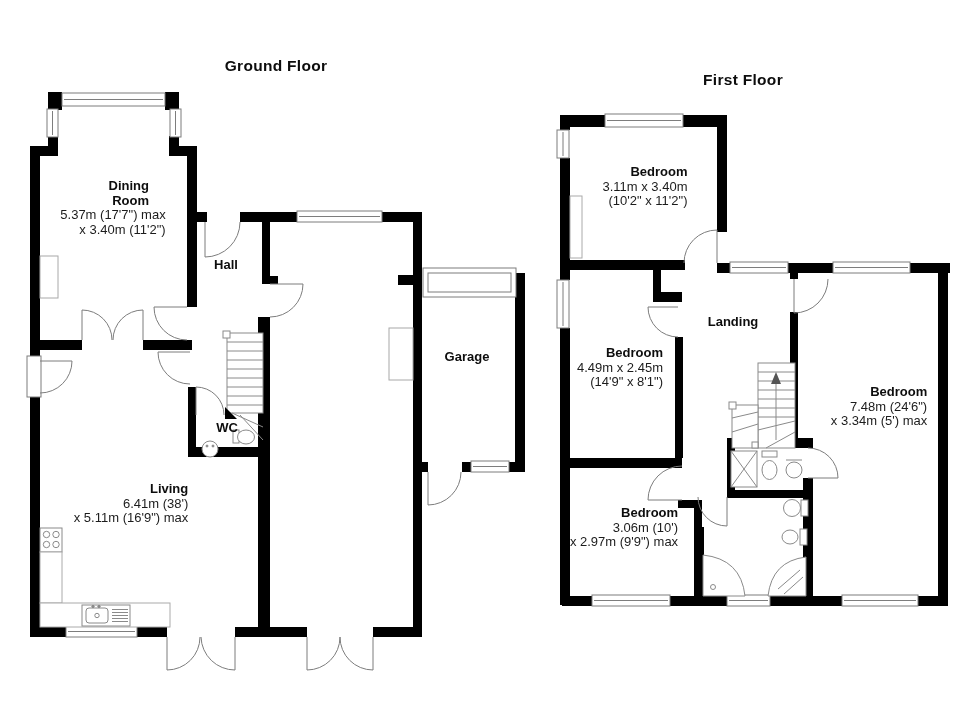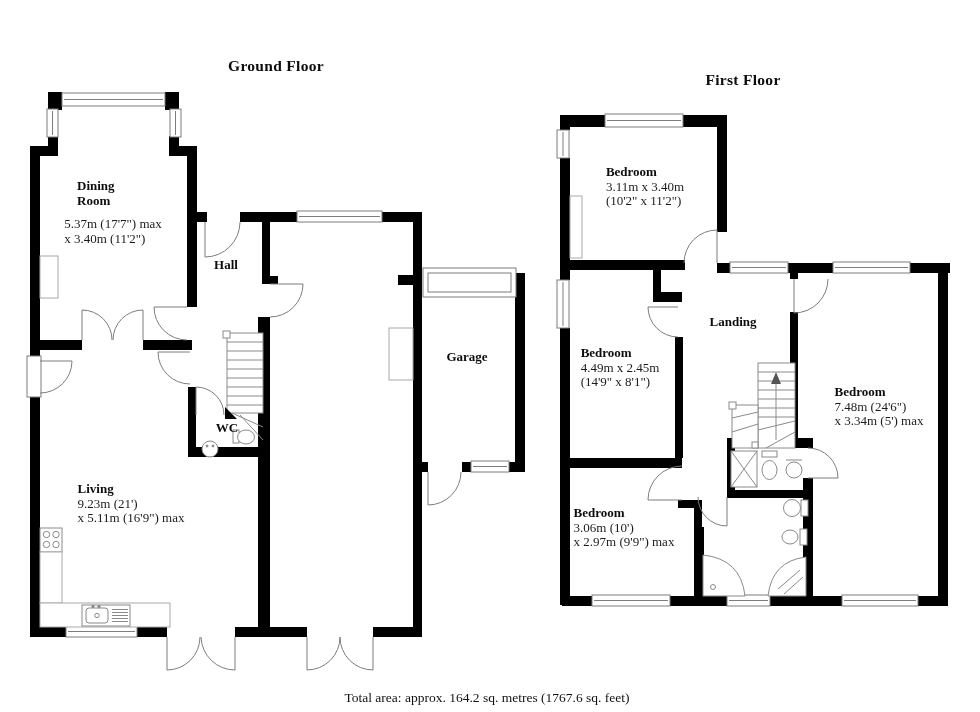--- a/index.html
+++ b/index.html
@@ -1,30 +1,30 @@
 <!DOCTYPE html>
 <html><head>
 <meta charset="utf-8">
 <style>
   html,body{margin:0;padding:0;background:#ffffff;}
   .canvas{
     position:relative;width:980px;height:712px;background:#ffffff;overflow:hidden;
-    font-family:Liberation Serif, serif;color:#111;border-radius:14px;
+    font-family:Liberation Sans, sans-serif;color:#111;border-radius:14px;
   }
   .plan-svg{position:absolute;left:0;top:0;}
   .floor-title{
     position:absolute;transform:translate(-50%,-50%);
     font-size:15.5px;font-weight:bold;color:#0d0d0d;white-space:nowrap;letter-spacing:.3px;
   }
   .label{
     position:absolute;transform:translate(-50%,-50%);
-    text-align:left;line-height:1.12;
+    text-align:right;line-height:1.12;
   }
   .rname{font-size:13px;font-weight:bold;color:#0d0d0d;}
-  .w72{width:72px;margin:9px auto;}
+  .w72{width:72px;margin:0 auto;}
   .rdims{font-size:13px;color:#1c1c1c;white-space:nowrap;}
   .footer{
     position:absolute;transform:translate(-50%,-50%);
     font-size:13.5px;color:#111;white-space:nowrap;
   }
 </style>
 </head>
 <body>
 
 <div class="canvas">
@@ -272,21 +272,21 @@
   <div class="rdims">x 3.40m (11'2")</div>
 </div>
 <div class="label" style="left:226px;top:265px">
   <div class="rname">Hall</div>
 </div>
 <div class="label" style="left:467px;top:357px">
   <div class="rname">Garage</div>
 </div>
 <div class="label" style="left:131px;top:504px">
   <div class="rname">Living</div>
-  <div class="rdims">9.23m (21')</div>
+  <div class="rdims">6.41m (38')</div>
   <div class="rdims">x 5.11m (16'9") max</div>
 </div>
 <div class="label" style="left:227px;top:428px">
   <div class="rname">WC</div>
 </div>
 
 <div class="label" style="left:645px;top:187px">
   <div class="rname">Bedroom</div>
   <div class="rdims">3.11m x 3.40m</div>
   <div class="rdims">(10'2" x 11'2")</div>
@@ -303,15 +303,14 @@
 </div>
 <div class="label" style="left:879px;top:407px">
   <div class="rname">Bedroom</div>
   <div class="rdims">7.48m (24'6")</div>
   <div class="rdims">x 3.34m (5') max</div>
 </div>
 <div class="label" style="left:733px;top:322px">
   <div class="rname">Landing</div>
 </div>
 
-<div class="footer" style="left:487px;top:698px">Total area: approx. 164.2 sq. metres (1767.6 sq. feet)</div>
 
 </div>
 
 </body></html>

